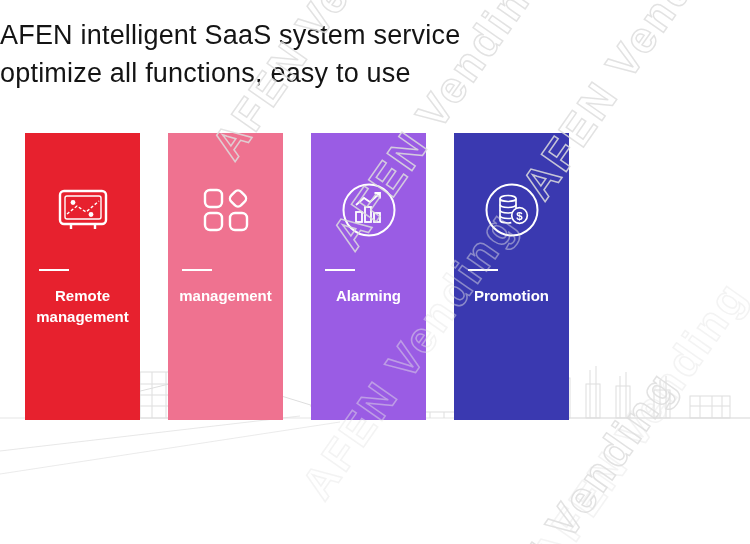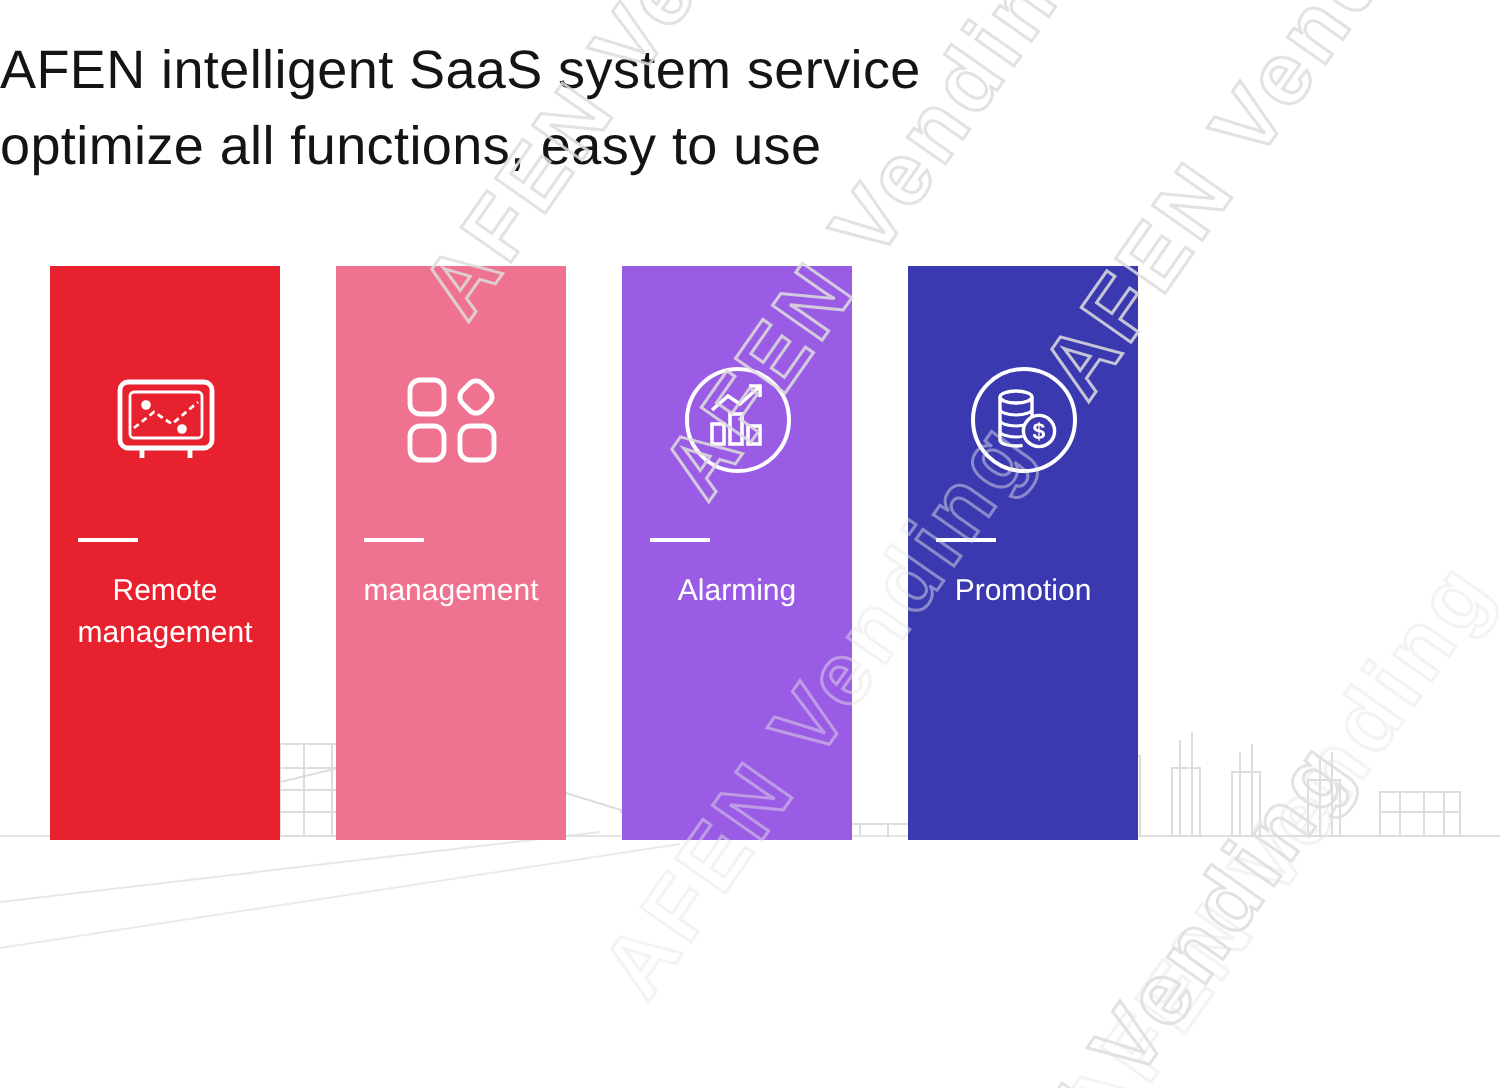--- a/index.html
+++ b/index.html
@@ -49,21 +49,21 @@
     display:flex; align-items:center; justify-content:center;
   }
   .card-icon svg { display:block; }
   .card-divider {
     position:absolute; top:136px; left:14px;
     width:30px; height:2px; background:#ffffff;
   }
   .card-label {
     position:absolute; top:152px; left:4px; right:4px;
     text-align:center;
-    font-size:15px; font-weight:normal; line-height:21px;
+    font-size:15px; font-weight:bold; line-height:21px;
     color:#ffffff;
   }
   .badge-fill { fill:var(--card-color); }
 
   
   .skyline {
     position:absolute; left:0; bottom:58px; width:750px; height:130px;
     z-index:1; opacity:0.65; pointer-events:none;
   }
 </style>

